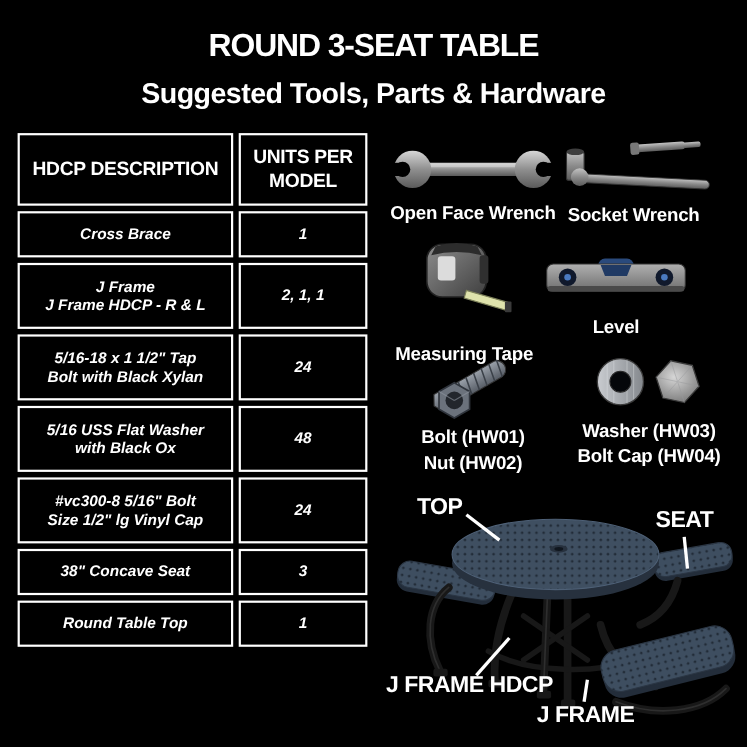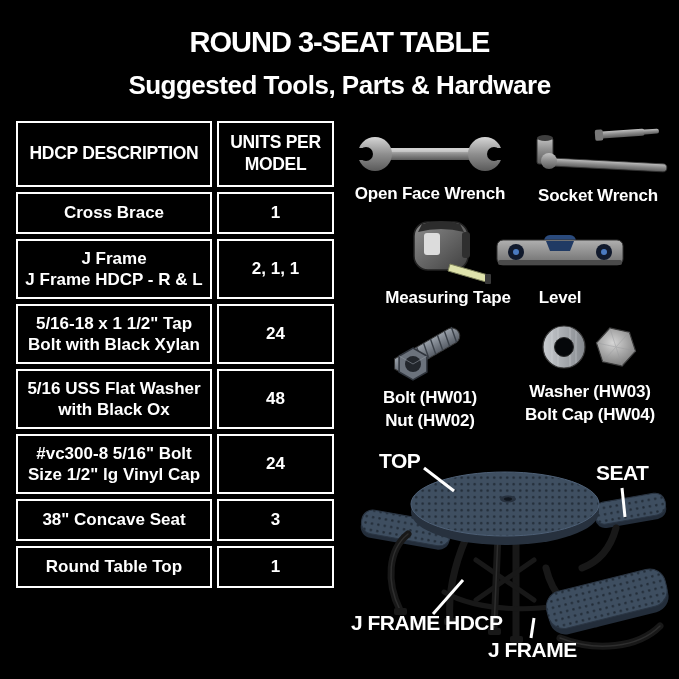--- a/index.html
+++ b/index.html
@@ -9,21 +9,21 @@
          font-size:29px;font-weight:800;letter-spacing:-1px;}
   .subtitle{position:absolute;top:70px;left:0;width:679px;text-align:center;
             font-size:26px;font-weight:800;letter-spacing:-0.5px;}
   table.parts{position:absolute;left:11px;top:116px;width:328px;
               border-collapse:separate;border-spacing:5px;table-layout:fixed;}
   .parts th,.parts td{border:2px solid #fff;background:#000;text-align:center;
               vertical-align:middle;font-weight:bold;white-space:pre-line;
               padding:0 2px;line-height:1.25;}
   .parts th{font-size:17.5px;height:62px;letter-spacing:-0.3px;}
   .parts th.desc{white-space:nowrap;}
-  .parts td{font-size:17px;}
+  .parts td{font-size:14px;font-style:italic;}
   .r-single td{height:38px;}
   .r-double td{height:56px;}
   .tool-block{position:absolute;display:flex;flex-direction:column;align-items:center;}
   .tool-icon{display:block;line-height:0;}
   .tool-label{font-size:17px;font-weight:800;text-align:center;line-height:1.35;
               white-space:pre-line;margin-top:3px;letter-spacing:-0.2px;}
   .diagram-svg{position:absolute;left:348px;top:442px;}
   .diag-label{position:absolute;font-size:21px;font-weight:800;letter-spacing:-0.5px;}
 </style>
 </head>
@@ -98,21 +98,21 @@
         <circle cx="130" cy="26" r="17" fill="url(#gw)"></circle>
         <circle cx="11" cy="26" r="7" fill="#000"></circle>
         <rect x="-6" y="20" width="16" height="12" fill="#000"></rect>
         <circle cx="139" cy="26" r="7" fill="#000"></circle>
         <rect x="140" y="20" width="16" height="12" fill="#000"></rect>
       </svg>
     </span>
     <div class="tool-label">Open Face Wrench</div>
   </div>
 
-  <div class="tool-block" style="left:520px;top:120px;width:156px;">
+  <div class="tool-block" style="left:498px;top:120px;width:156px;">
     <span class="tool-icon">
       <svg width="150" height="62" viewBox="0 0 150 62">
         <defs>
             <linearGradient id="gs" x1="0" y1="0" x2="0" y2="1">
           <stop offset="0" stop-color="#c2c2c2"></stop>
               <stop offset="0.5" stop-color="#8a8a8a"></stop>
               <stop offset="1" stop-color="#5c5c5c"></stop>
         </linearGradient>
           </defs>
         <g transform="rotate(-4 100 14)">
@@ -124,21 +124,21 @@
         <ellipse cx="22" cy="18" rx="8" ry="3" fill="#3e3e3e"></ellipse>
         <g transform="rotate(3 28 42)">
           <rect x="24" y="38" width="120" height="8" rx="4" fill="url(#gs)" stroke="#333" stroke-width="0.8"></rect>
         </g>
         <circle cx="26" cy="41" r="8" fill="url(#gs)"></circle>
       </svg>
     </span>
     <div class="tool-label">Socket Wrench</div>
   </div>
 
-  <div class="tool-block" style="left:373px;top:220px;width:150px;">
+  <div class="tool-block" style="left:347px;top:220px;width:150px;gap:24px;">
     <span class="tool-icon">
       <svg width="112" height="64" viewBox="0 0 112 64">
         <defs>
             <linearGradient id="gt" x1="0" y1="0" x2="1" y2="1">
           <stop offset="0" stop-color="#8d8d8d"></stop>
               <stop offset="1" stop-color="#3f3f3f"></stop>
         </linearGradient>
           </defs>
         <rect x="22" y="2" width="54" height="48" rx="14" fill="url(#gt)" stroke="#222" stroke-width="1.5"></rect>
         <path d="M30 4 Q49 -2 68 4 L72 12 Q49 6 26 12 Z" fill="#2c2c2c"></path>

